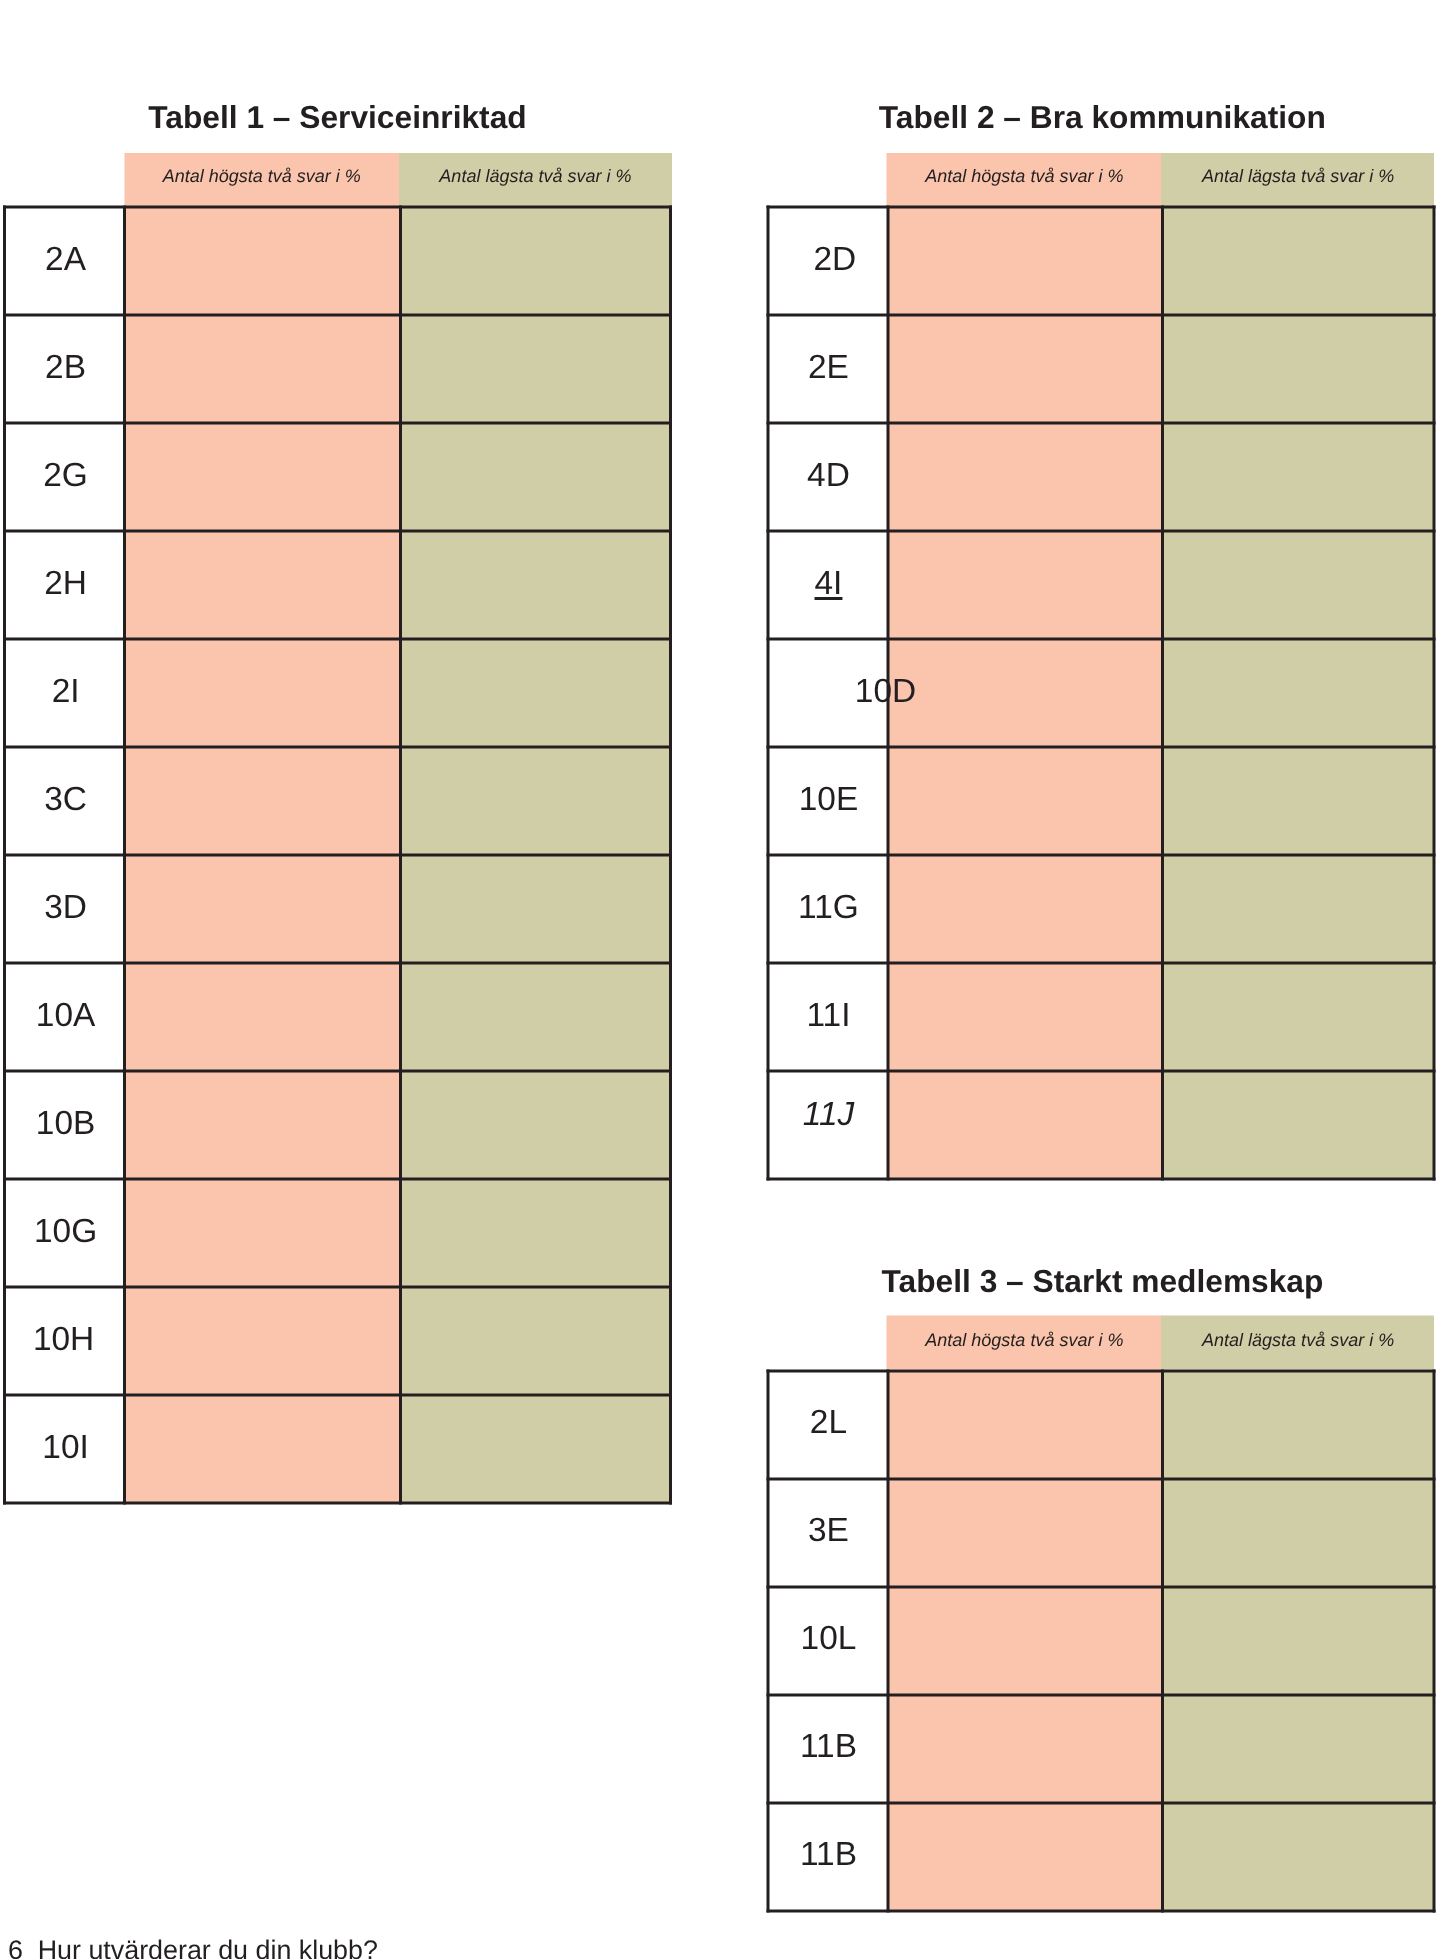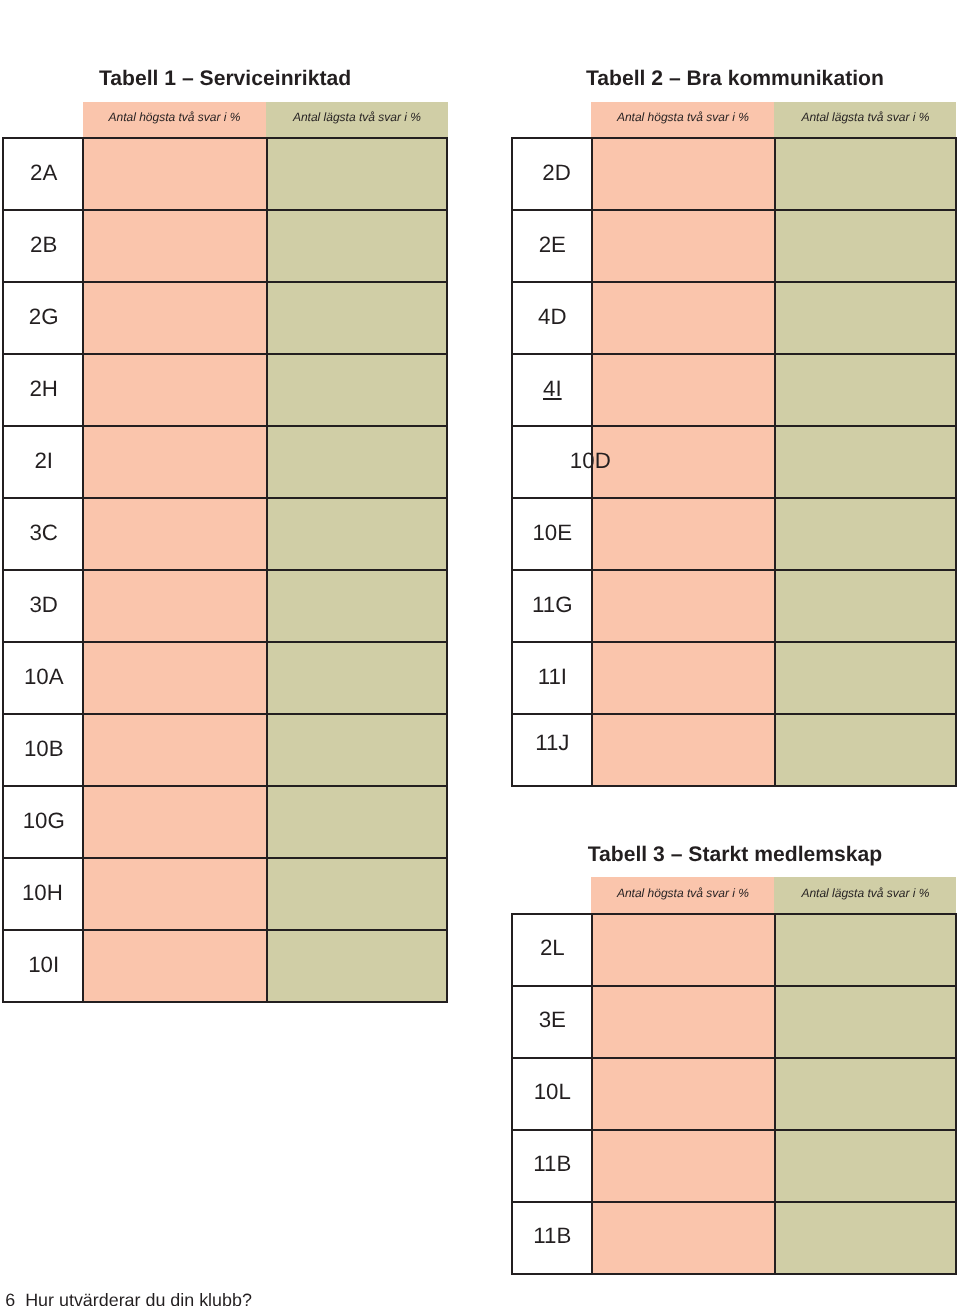--- a/index.html
+++ b/index.html
@@ -130,21 +130,21 @@
       <div class="cellbg" style="left: 774.75px; top: 498.3px; width: 180.75px; height: 72px; background: rgb(208, 206, 166);"></div>
       <div class="lbl" style="left: 511.75px; top: 498.3px; width: 79.75px; height: 72px;">10E</div>
       <div class="cellbg" style="left: 591.5px; top: 570.3px; width: 183.25px; height: 72px; background: rgb(250, 197, 172);"></div>
       <div class="cellbg" style="left: 774.75px; top: 570.3px; width: 180.75px; height: 72px; background: rgb(208, 206, 166);"></div>
       <div class="lbl" style="left: 511.75px; top: 570.3px; width: 79.75px; height: 72px;">11G</div>
       <div class="cellbg" style="left: 591.5px; top: 642.3px; width: 183.25px; height: 72px; background: rgb(250, 197, 172);"></div>
       <div class="cellbg" style="left: 774.75px; top: 642.3px; width: 180.75px; height: 72px; background: rgb(208, 206, 166);"></div>
       <div class="lbl" style="left: 511.75px; top: 642.3px; width: 79.75px; height: 72px;">11I</div>
       <div class="cellbg" style="left: 591.5px; top: 714.3px; width: 183.25px; height: 72px; background: rgb(250, 197, 172);"></div>
       <div class="cellbg" style="left: 774.75px; top: 714.3px; width: 180.75px; height: 72px; background: rgb(208, 206, 166);"></div>
-      <div class="lbl" style="left: 511.75px; top: 714.3px; width: 79.75px; height: 60px;">11J</div>
+      <div class="lbl" style="left: 511.75px; top: 714.3px; width: 79.75px; height: 60px; font-style: italic;">11J</div>
       <div class="rule-h" style="left: 511px; top: 137px; width: 446px; height: 2px;"></div>
       <div class="rule-h" style="left: 511px; top: 209px; width: 446px; height: 2px;"></div>
       <div class="rule-h" style="left: 511px; top: 281px; width: 446px; height: 2px;"></div>
       <div class="rule-h" style="left: 511px; top: 353px; width: 446px; height: 2px;"></div>
       <div class="rule-h" style="left: 511px; top: 425px; width: 446px; height: 2px;"></div>
       <div class="rule-h" style="left: 511px; top: 497px; width: 446px; height: 2px;"></div>
       <div class="rule-h" style="left: 511px; top: 569px; width: 446px; height: 2px;"></div>
       <div class="rule-h" style="left: 511px; top: 641px; width: 446px; height: 2px;"></div>
       <div class="rule-h" style="left: 511px; top: 713px; width: 446px; height: 2px;"></div>
       <div class="rule-h" style="left: 511px; top: 785px; width: 446px; height: 2px;"></div>

